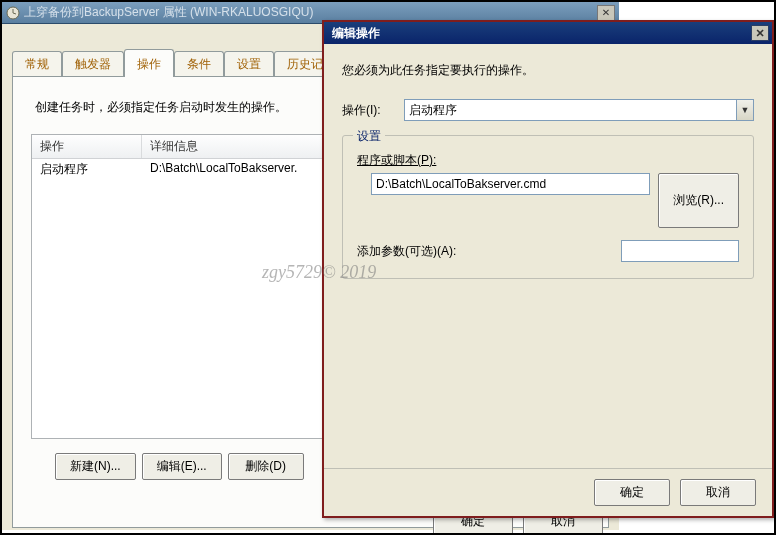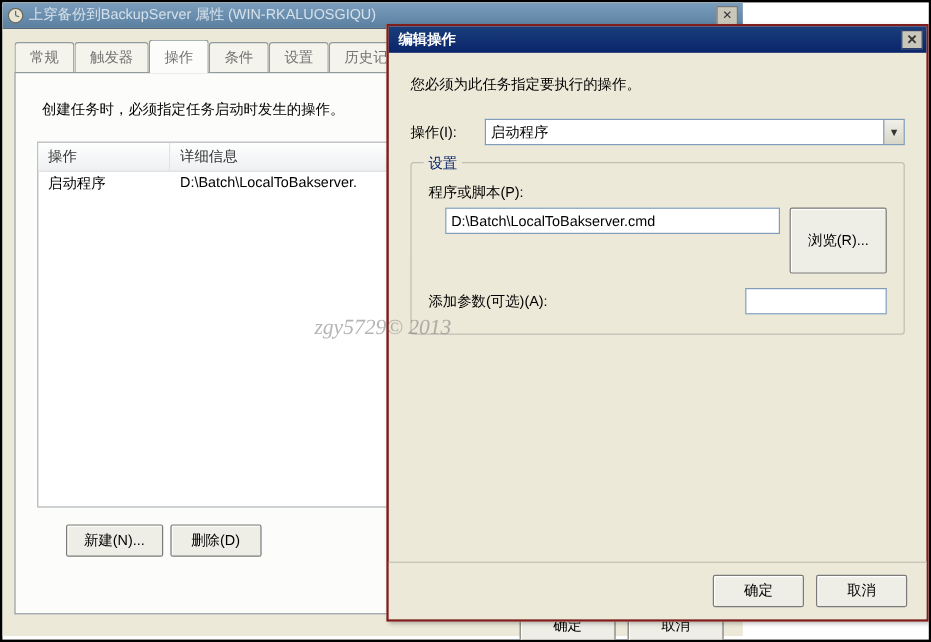--- a/index.html
+++ b/index.html
@@ -54,22 +54,23 @@
     position: relative;
     top: 1px;
   }
   .tab {
     padding: 4px 12px 4px 12px;
     border: 1px solid #919b9c;
     border-bottom: none;
     background: #f5f4ec;
     margin-right: 0px;
     border-radius: 3px 3px 0 0;
-    color: #737373;
+    color: #a16207;
     cursor: default;
+    margin-top: 16px;
   }
   .tab.active {
     background: #fcfcfa;
     position: relative;
     z-index: 2;
     padding-top: 6px;
   }
   .tab-panel {
     border: 1px solid #919b9c;
     background: #fcfcfa;
@@ -206,21 +207,21 @@
     background: #ece9d8;
     padding: 0 4px;
     color: #0a246a;
   }
   .field-row {
     display: flex;
     align-items: center;
     gap: 10px;
     margin-bottom: 10px;
   }
-  .field-row label { width: 120px; }
+  .field-row label { width: 120px; text-decoration: underline; }
   .field-row.stack { flex-direction: column; align-items: stretch; gap: 4px; }
   .field-row.stack label { width: auto; }
   .textbox {
     border: 1px solid #7f9db9;
     height: 22px;
     padding: 2px 4px;
     font-family: inherit;
     font-size: 12px;
     background: #fff;
     margin-left: 14px;
@@ -309,20 +310,21 @@
           <div class="col col-detail">详细信息</div>
         </div>
         <div class="list-row">
           <div class="cell col-action">启动程序</div>
           <div class="cell col-detail">D:\Batch\LocalToBakserver.</div>
         </div>
       </div>
 
       <div class="bottom-buttons">
         <div class="win-btn">新建(N)...</div>
+        <div class="win-btn">编辑(E)...</div>
         <div class="win-btn">删除(D)</div>
       </div>
     </div>
   </div>
 </div>
 
 <div class="bg-buttons">
   <div class="win-btn">确定</div>
   <div class="win-btn">取消</div>
 </div>
@@ -360,13 +362,13 @@
       </div>
 
     </div>
   </div>
   <div class="dlg-footer">
     <div class="win-btn">确定</div>
     <div class="win-btn">取消</div>
   </div>
 </div>
 
-<div class="watermark">zgy5729© 2013</div>
+<div class="watermark">zgy5729© 2019</div>
 
 </body></html>

